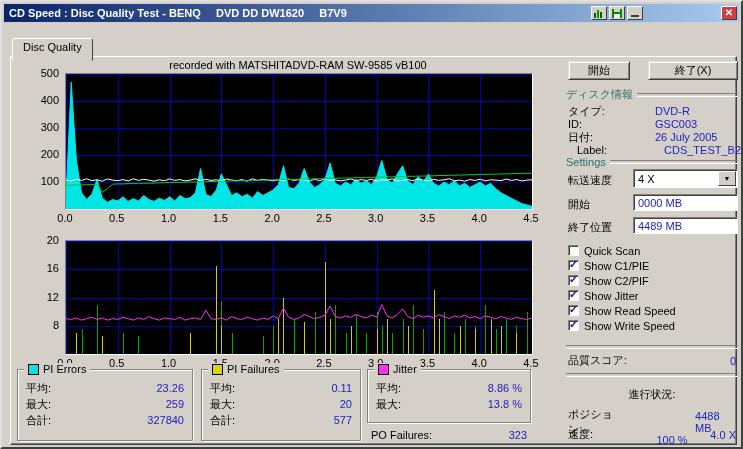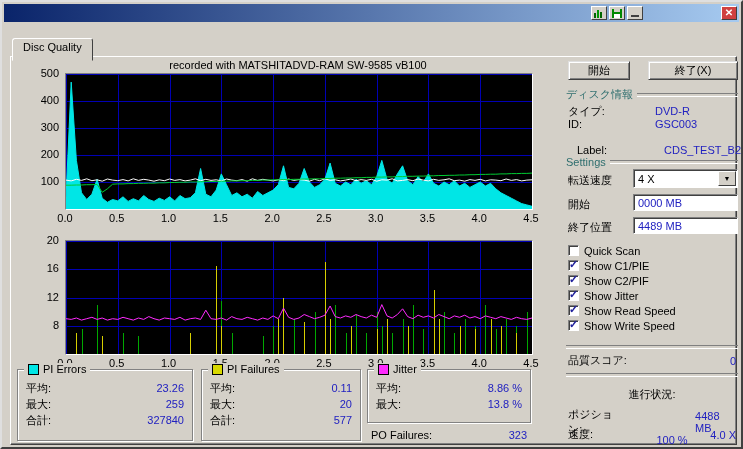--- a/index.html
+++ b/index.html
@@ -57,20 +57,21 @@
   .cb .box.checked::after{content:"\2713";position:absolute;left:0px;top:-3px;font-size:11px;font-weight:bold;color:#21219c;}
   .cb .cbl{font-size:11px;}
   .rowflex{display:flex;justify-content:space-between;align-items:center;gap:32px;}
 </style>
 </head>
 <body>
 
 <div id="window">
 
   <div id="titlebar">
+    <span>CD Speed : Disc Quality Test - BENQ     DVD DD DW1620     B7V9</span>
     <div id="tb-buttons">
       <div class="tb-btn">
         <svg width="10" height="9">
             <rect x="0" y="4" width="2" height="5" fill="#006600"></rect>
             <rect x="3" y="1" width="2" height="8" fill="#009900"></rect>
             <rect x="6" y="3" width="2" height="6" fill="#006600"></rect>
           </svg>
       </div>
       <div class="tb-btn">
         <svg width="10" height="9">
@@ -292,20 +293,23 @@
       <span>ディスク情報</span>
         <span class="rule"></span>
     </div>
 
     <div class="abs" style="left:557px;top:44px;width:170px;">
       <span class="lbl" style="display:inline-block;width:47px;">タイプ:</span><span class="val">DVD-R</span>
     </div>
     <div class="abs" style="left:557px;top:57px;width:170px;">
       <span class="lbl" style="display:inline-block;width:47px;">ID:</span><span class="val">GSC003</span>
     </div>
+    <div class="abs" style="left:557px;top:70px;width:170px;">
+      <span class="lbl" style="display:inline-block;width:47px;">日付:</span><span class="val">26 July 2005</span>
+    </div>
     <div class="abs" style="left:566px;top:83px;width:170px;">
       <span class="lbl" style="display:inline-block;width:47px;">Label:</span><span class="val">CDS_TEST_B2</span>
     </div>
 
     <div class="sect abs" style="left:555px;top:99px;width:172px;">
       <span>Settings</span>
         <span class="rule"></span>
     </div>
 
     <span class="lbl abs" style="left:557px;top:116px;">転送速度</span>

